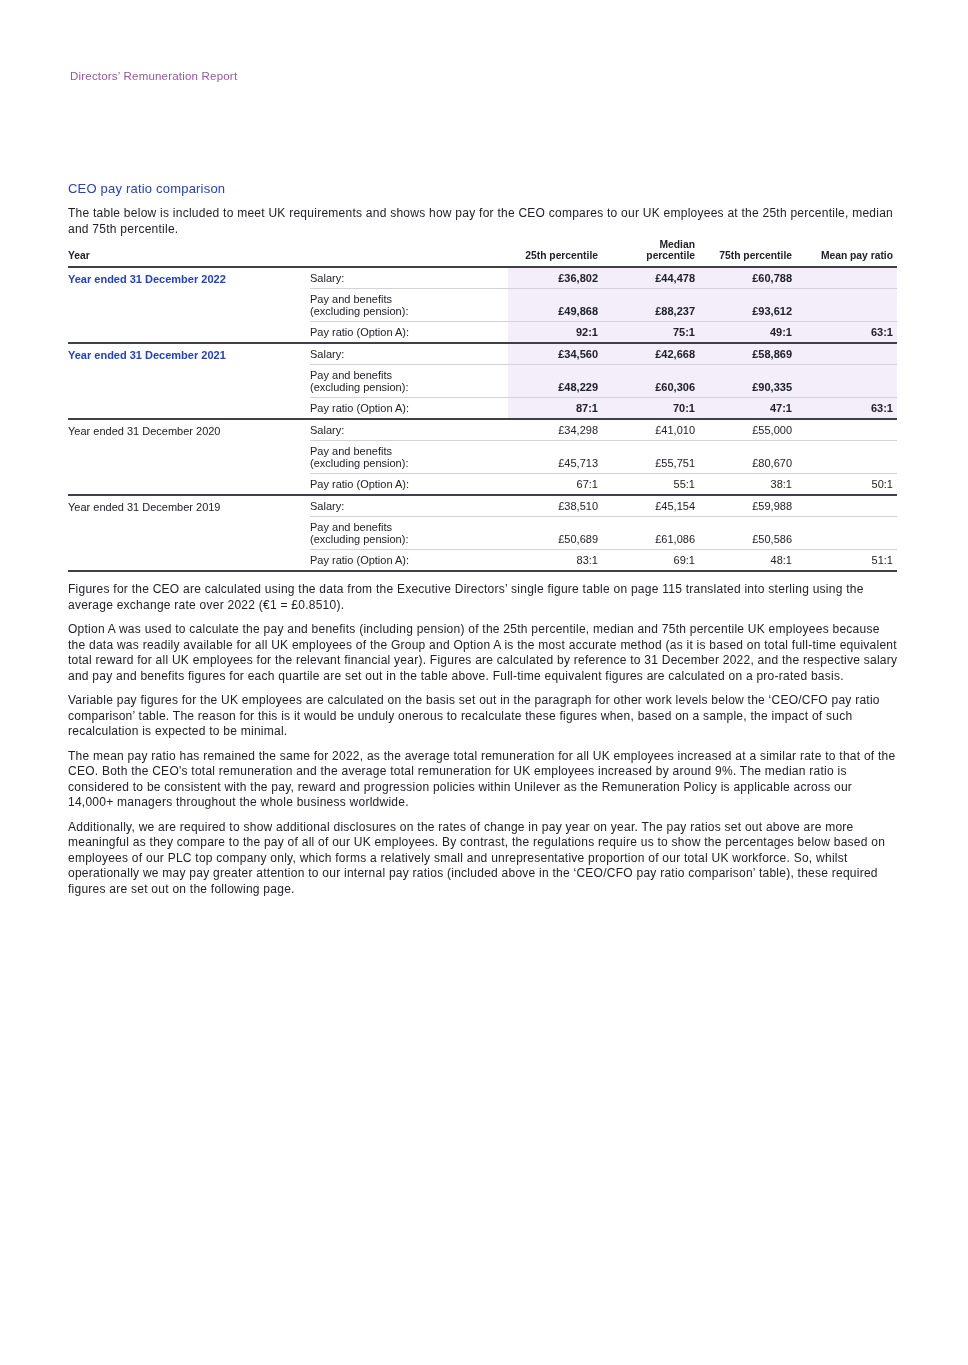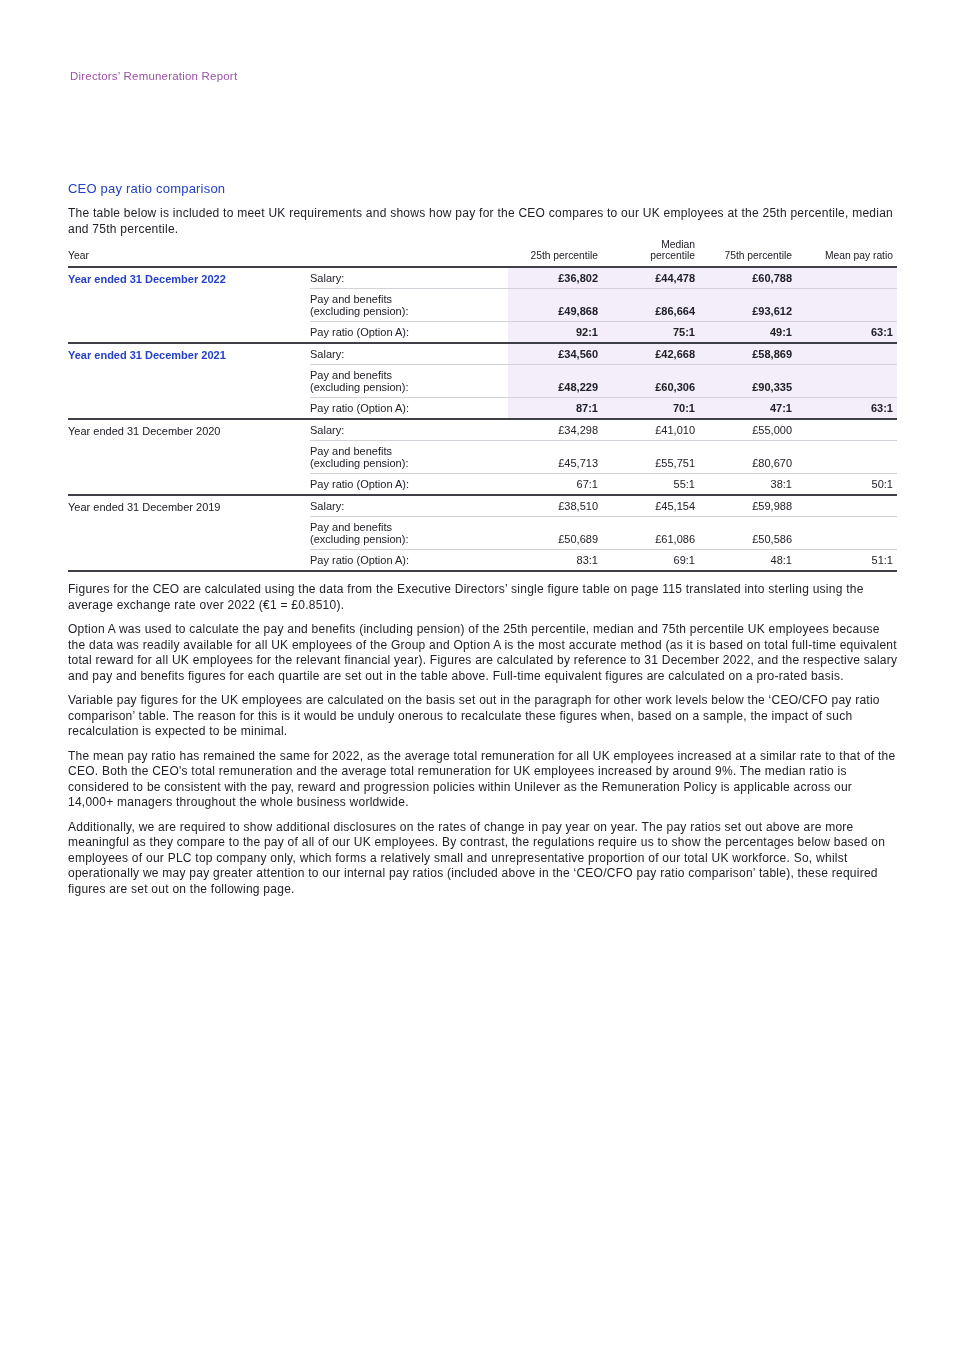--- a/index.html
+++ b/index.html
@@ -59,21 +59,21 @@
   }
   col.c-year  { width: 242px; }
   col.c-label { width: 198px; }
   col.c-p25   { width: 94px; }
   col.c-med   { width: 97px; }
   col.c-p75   { width: 97px; }
   col.c-mean  { width: 101px; }
 
   thead th {
     font-size: 10.3px;
-    font-weight: normal;
+    font-weight: bold;
     vertical-align: bottom;
     padding: 0 4px 5px 0;
     white-space: pre-line;
   }
   thead th.h-year { text-align: left; padding-left: 0; }
   thead th.h-num  { text-align: right; }
   thead tr { border-bottom: 2px solid var(--rule_dark); }
 
   tbody { border-bottom: 2px solid var(--rule_dark); }
 
@@ -160,21 +160,21 @@
           <td class="label-cell">Salary:</td>
           <td class="num-cell">£36,802</td>
           <td class="num-cell">£44,478</td>
           <td class="num-cell">£60,788</td>
           <td class="num-cell"></td>
         </tr>
         <tr class="r-pb">
           <td class="label-cell">Pay and benefits
 (excluding pension):</td>
           <td class="num-cell">£49,868</td>
-          <td class="num-cell">£86,664</td>
+          <td class="num-cell">£88,237</td>
           <td class="num-cell">£93,612</td>
           <td class="num-cell"></td>
         </tr>
         <tr class="r-ratio">
           <td class="label-cell">Pay ratio (Option A):</td>
           <td class="num-cell">92:1</td>
           <td class="num-cell">75:1</td>
           <td class="num-cell">49:1</td>
           <td class="num-cell">63:1</td>
         </tr>

